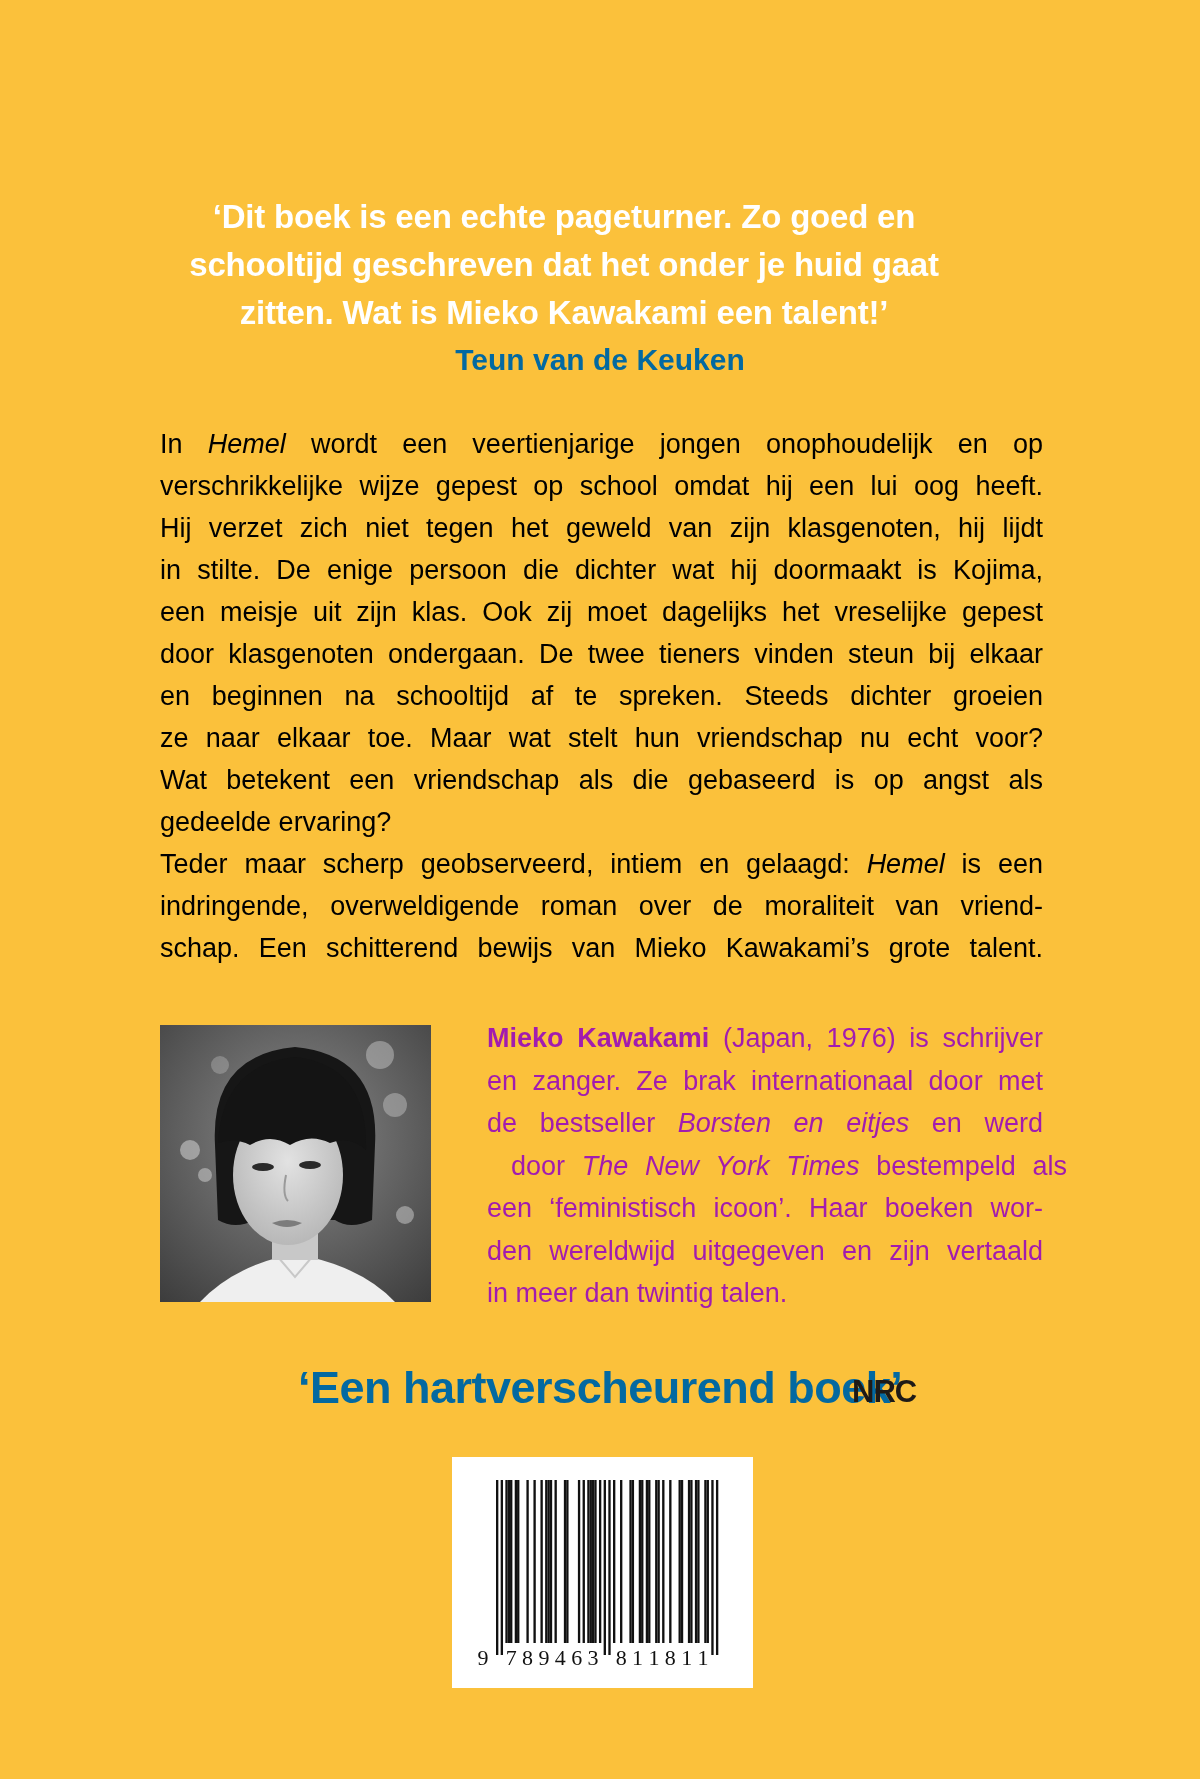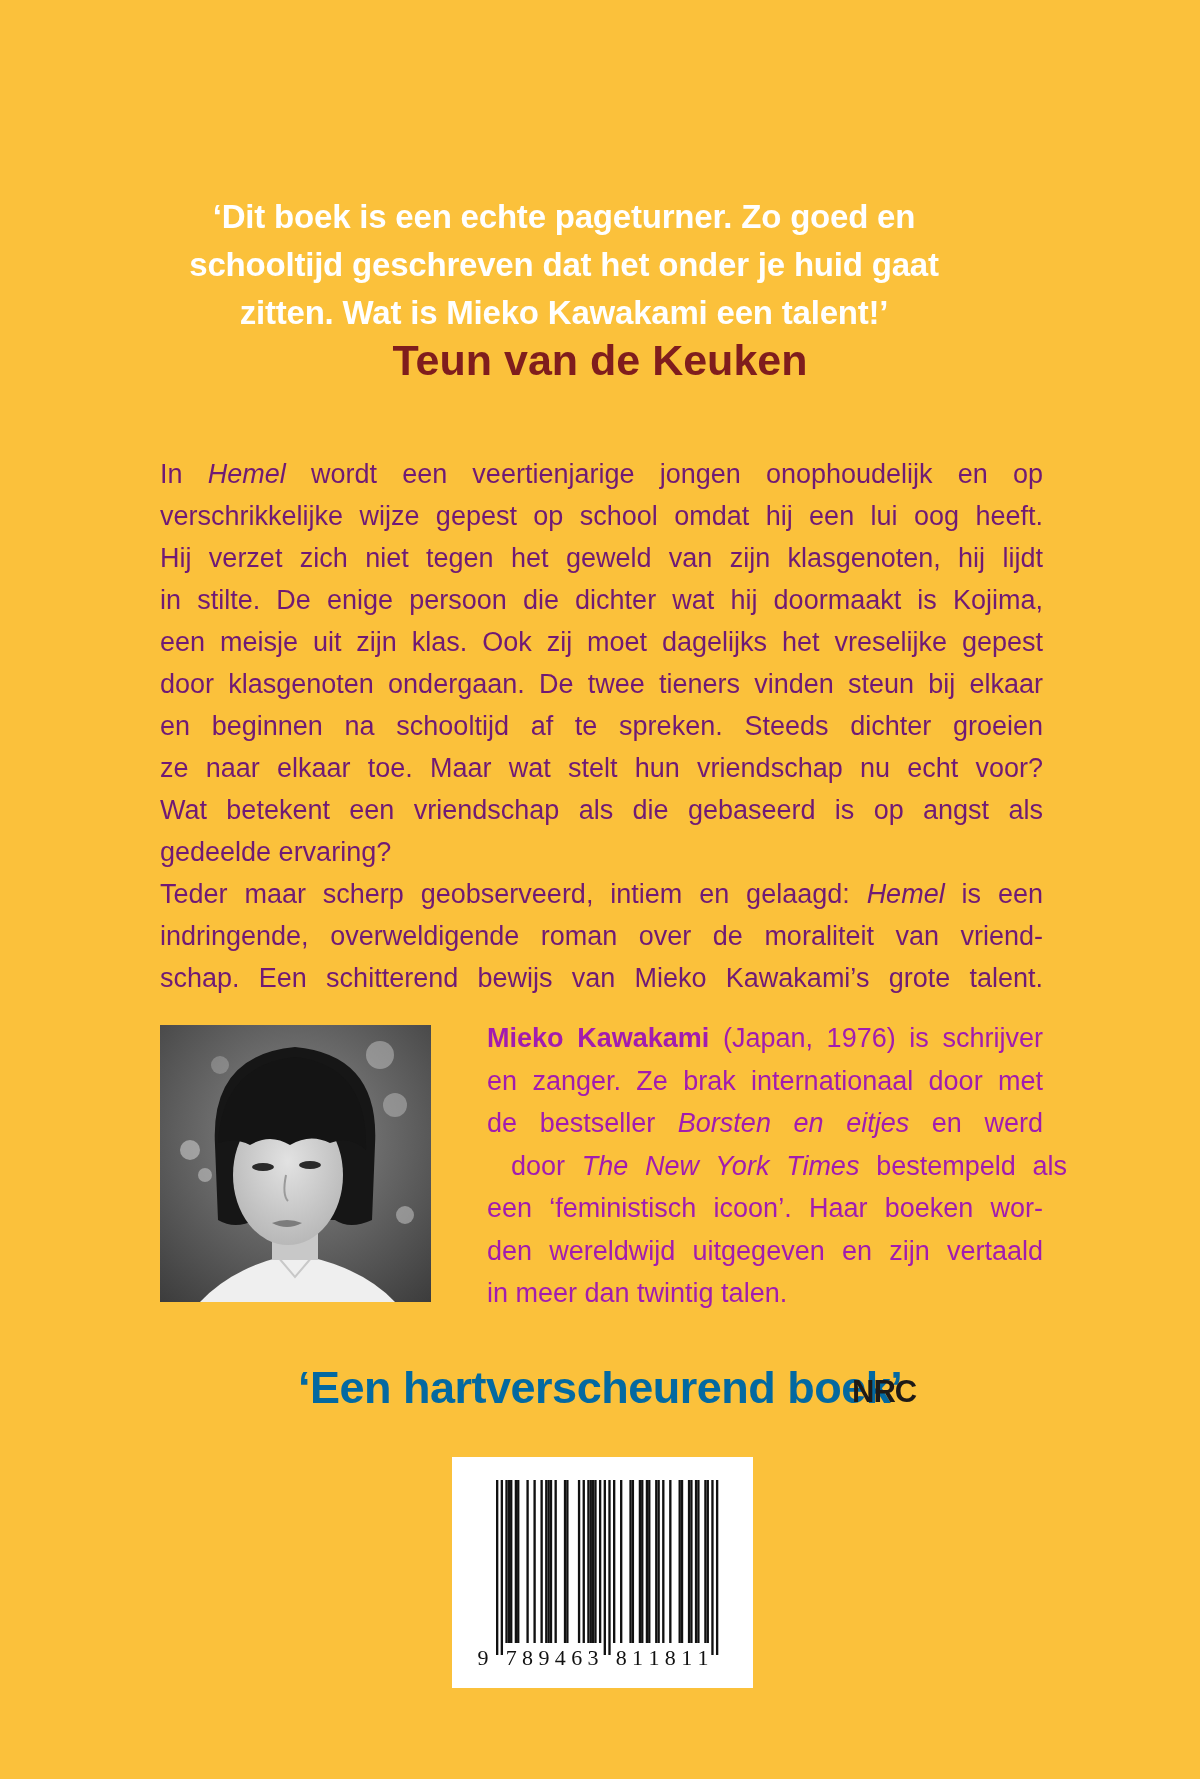--- a/index.html
+++ b/index.html
@@ -10,30 +10,29 @@
     color: #231F20;
   }
   
   .quote-line {
     position: absolute; left: 0; width: 1128px; text-align: center;
     color: #FFFFFF; font-weight: bold; font-size: 33px; line-height: 48px;
     letter-spacing: -0.2px; white-space: nowrap;
   }
   .quote-author {
     position: absolute; left: 0; width: 1200px; text-align: center;
-    color: #7f1d1d; font-weight: bold; font-size: 43px; line-height: 48px;
+    color: #0369a1; font-weight: bold; font-size: 30px; line-height: 48px;
     white-space: nowrap;
   }
   
   .body-line {
     position: absolute; left: 160px; width: 883px; height: 42px;
-    font-size: 27px; line-height: 42px; color: #701a75;
+    font-size: 27px; line-height: 42px; color: #000000;
     text-align: justify; text-align-last: justify; white-space: nowrap;
     overflow: visible;
-    margin-top: 30px;
   }
   .body-line.last { text-align-last: left; }
   .bio-line {
     position: absolute; left: 487px; width: 556px; height: 42px;
     font-size: 27px; line-height: 42px; color: #a21caf;
     text-align: justify; text-align-last: justify; white-space: nowrap;
   }
   .bio-line.last { text-align-last: left; }
   .seg-i { font-style: italic; }
   .seg-b { font-weight: bold; }

